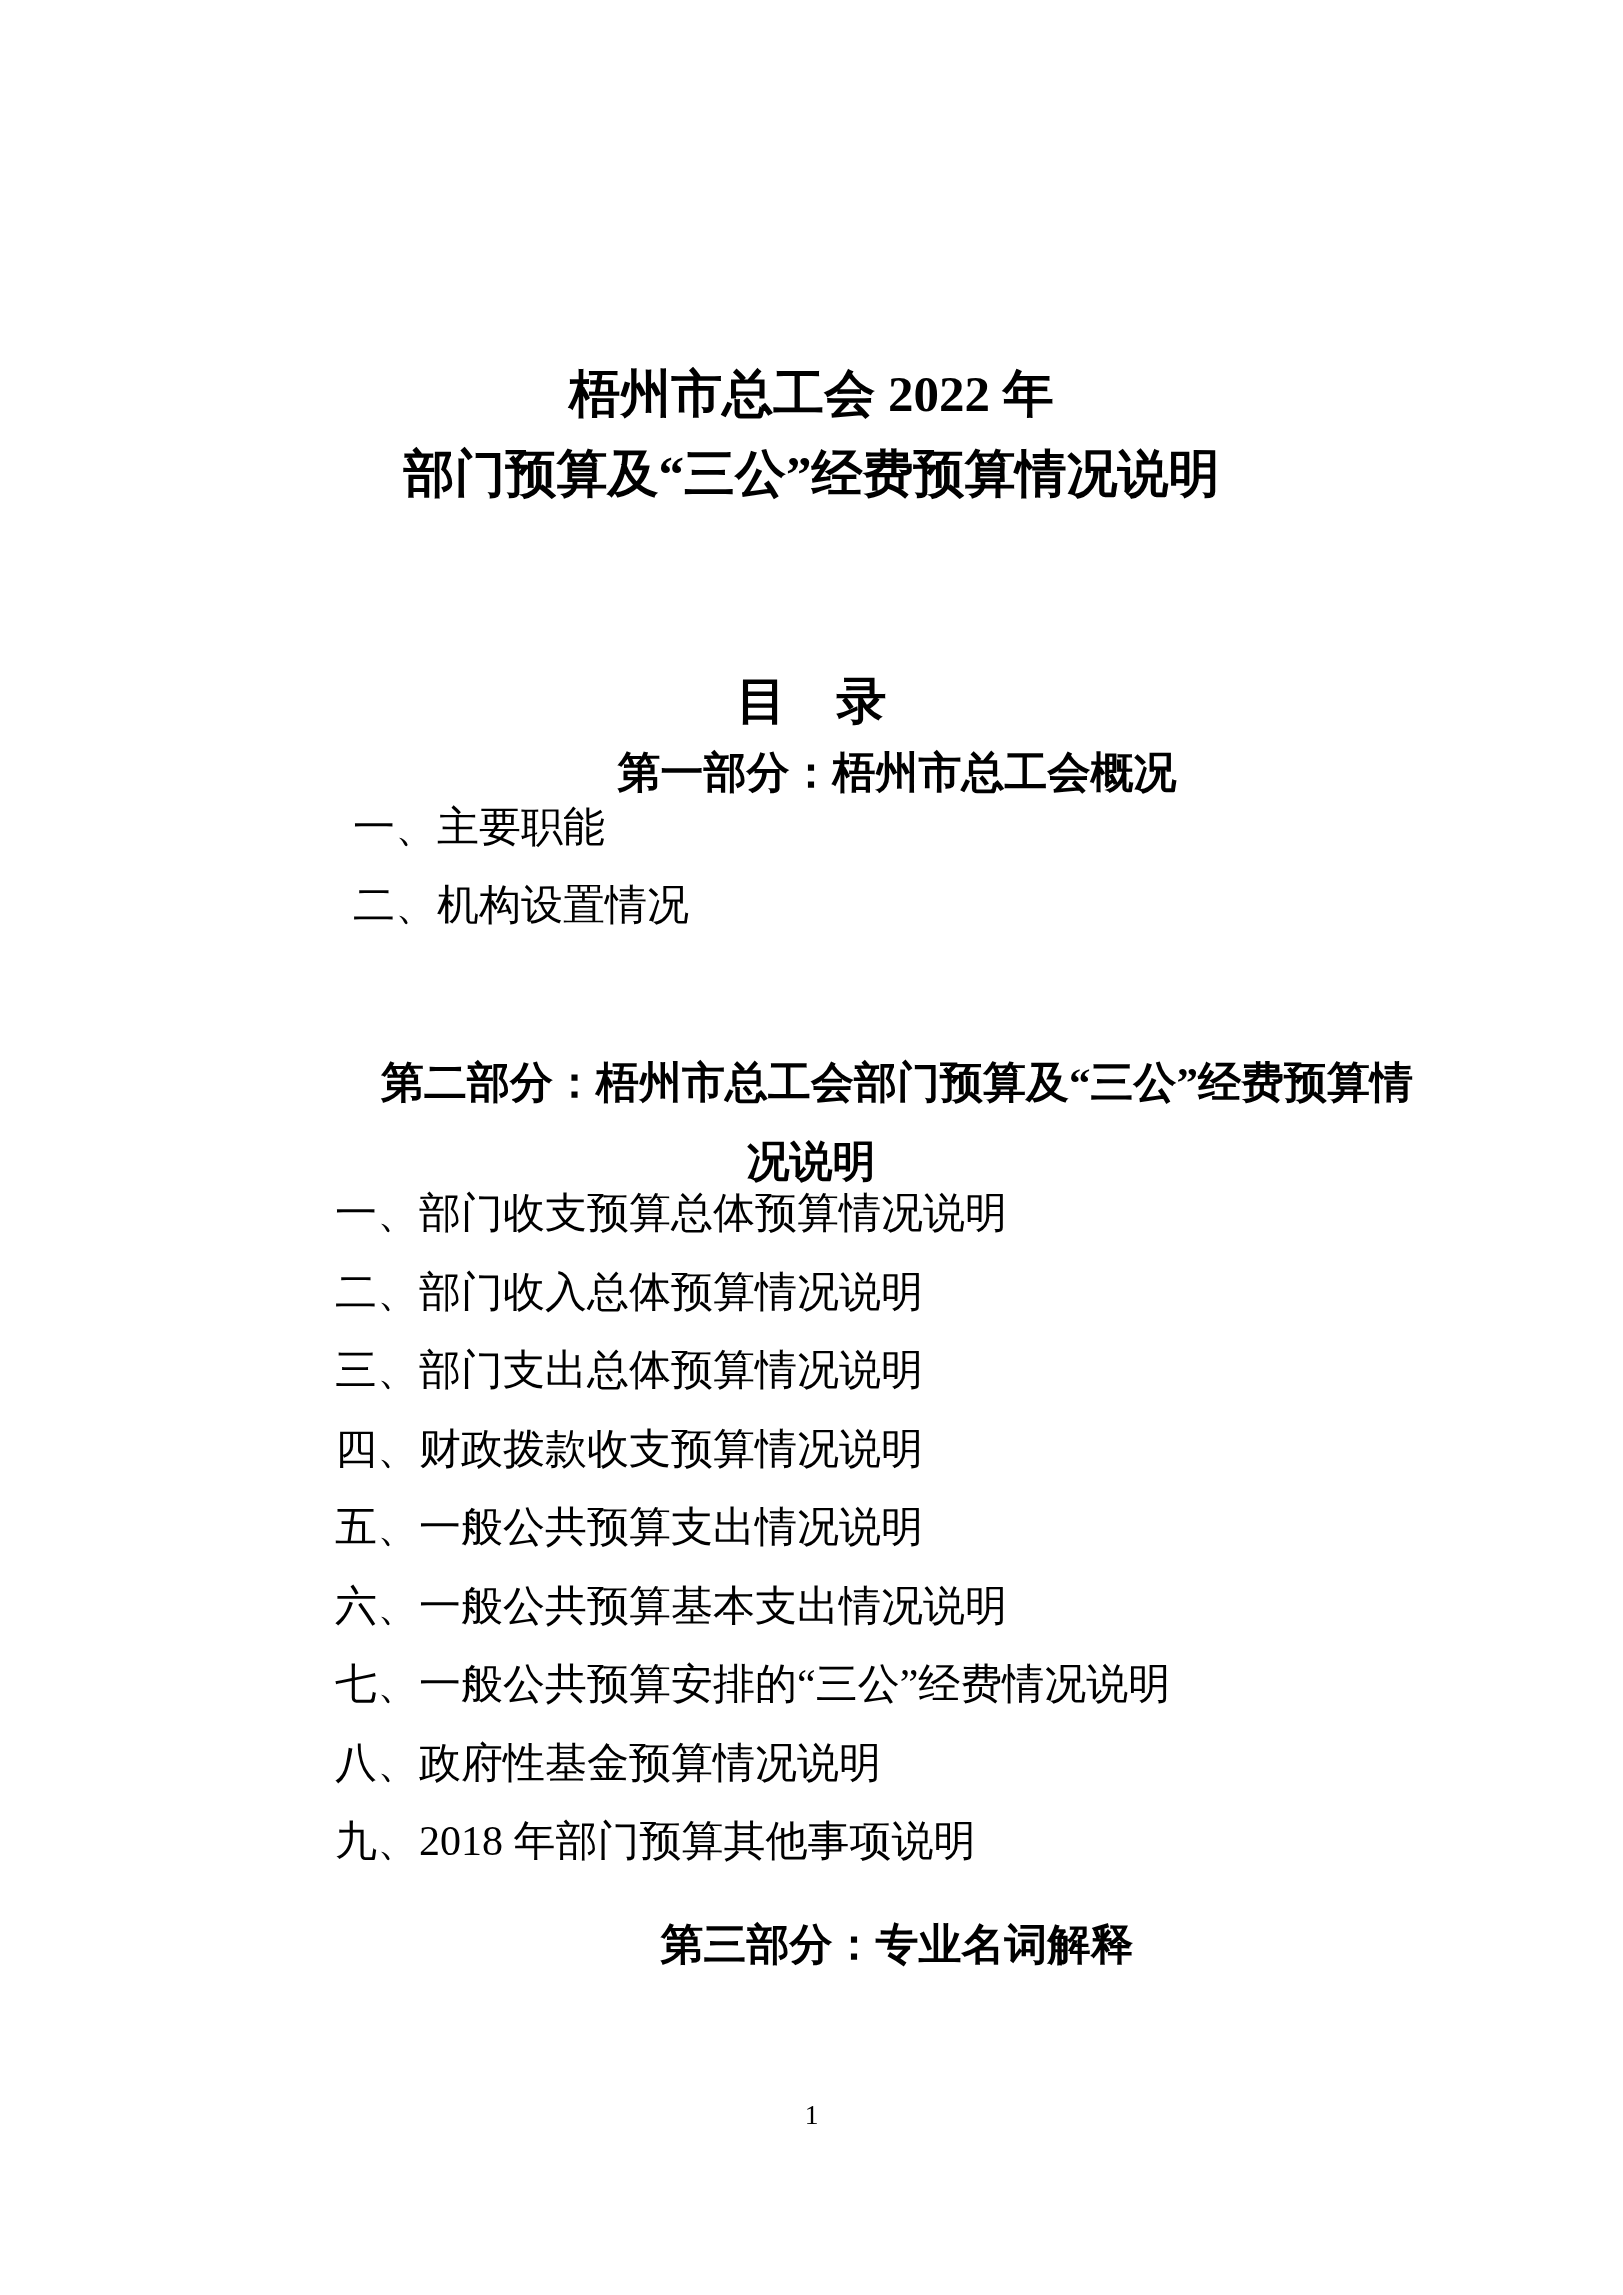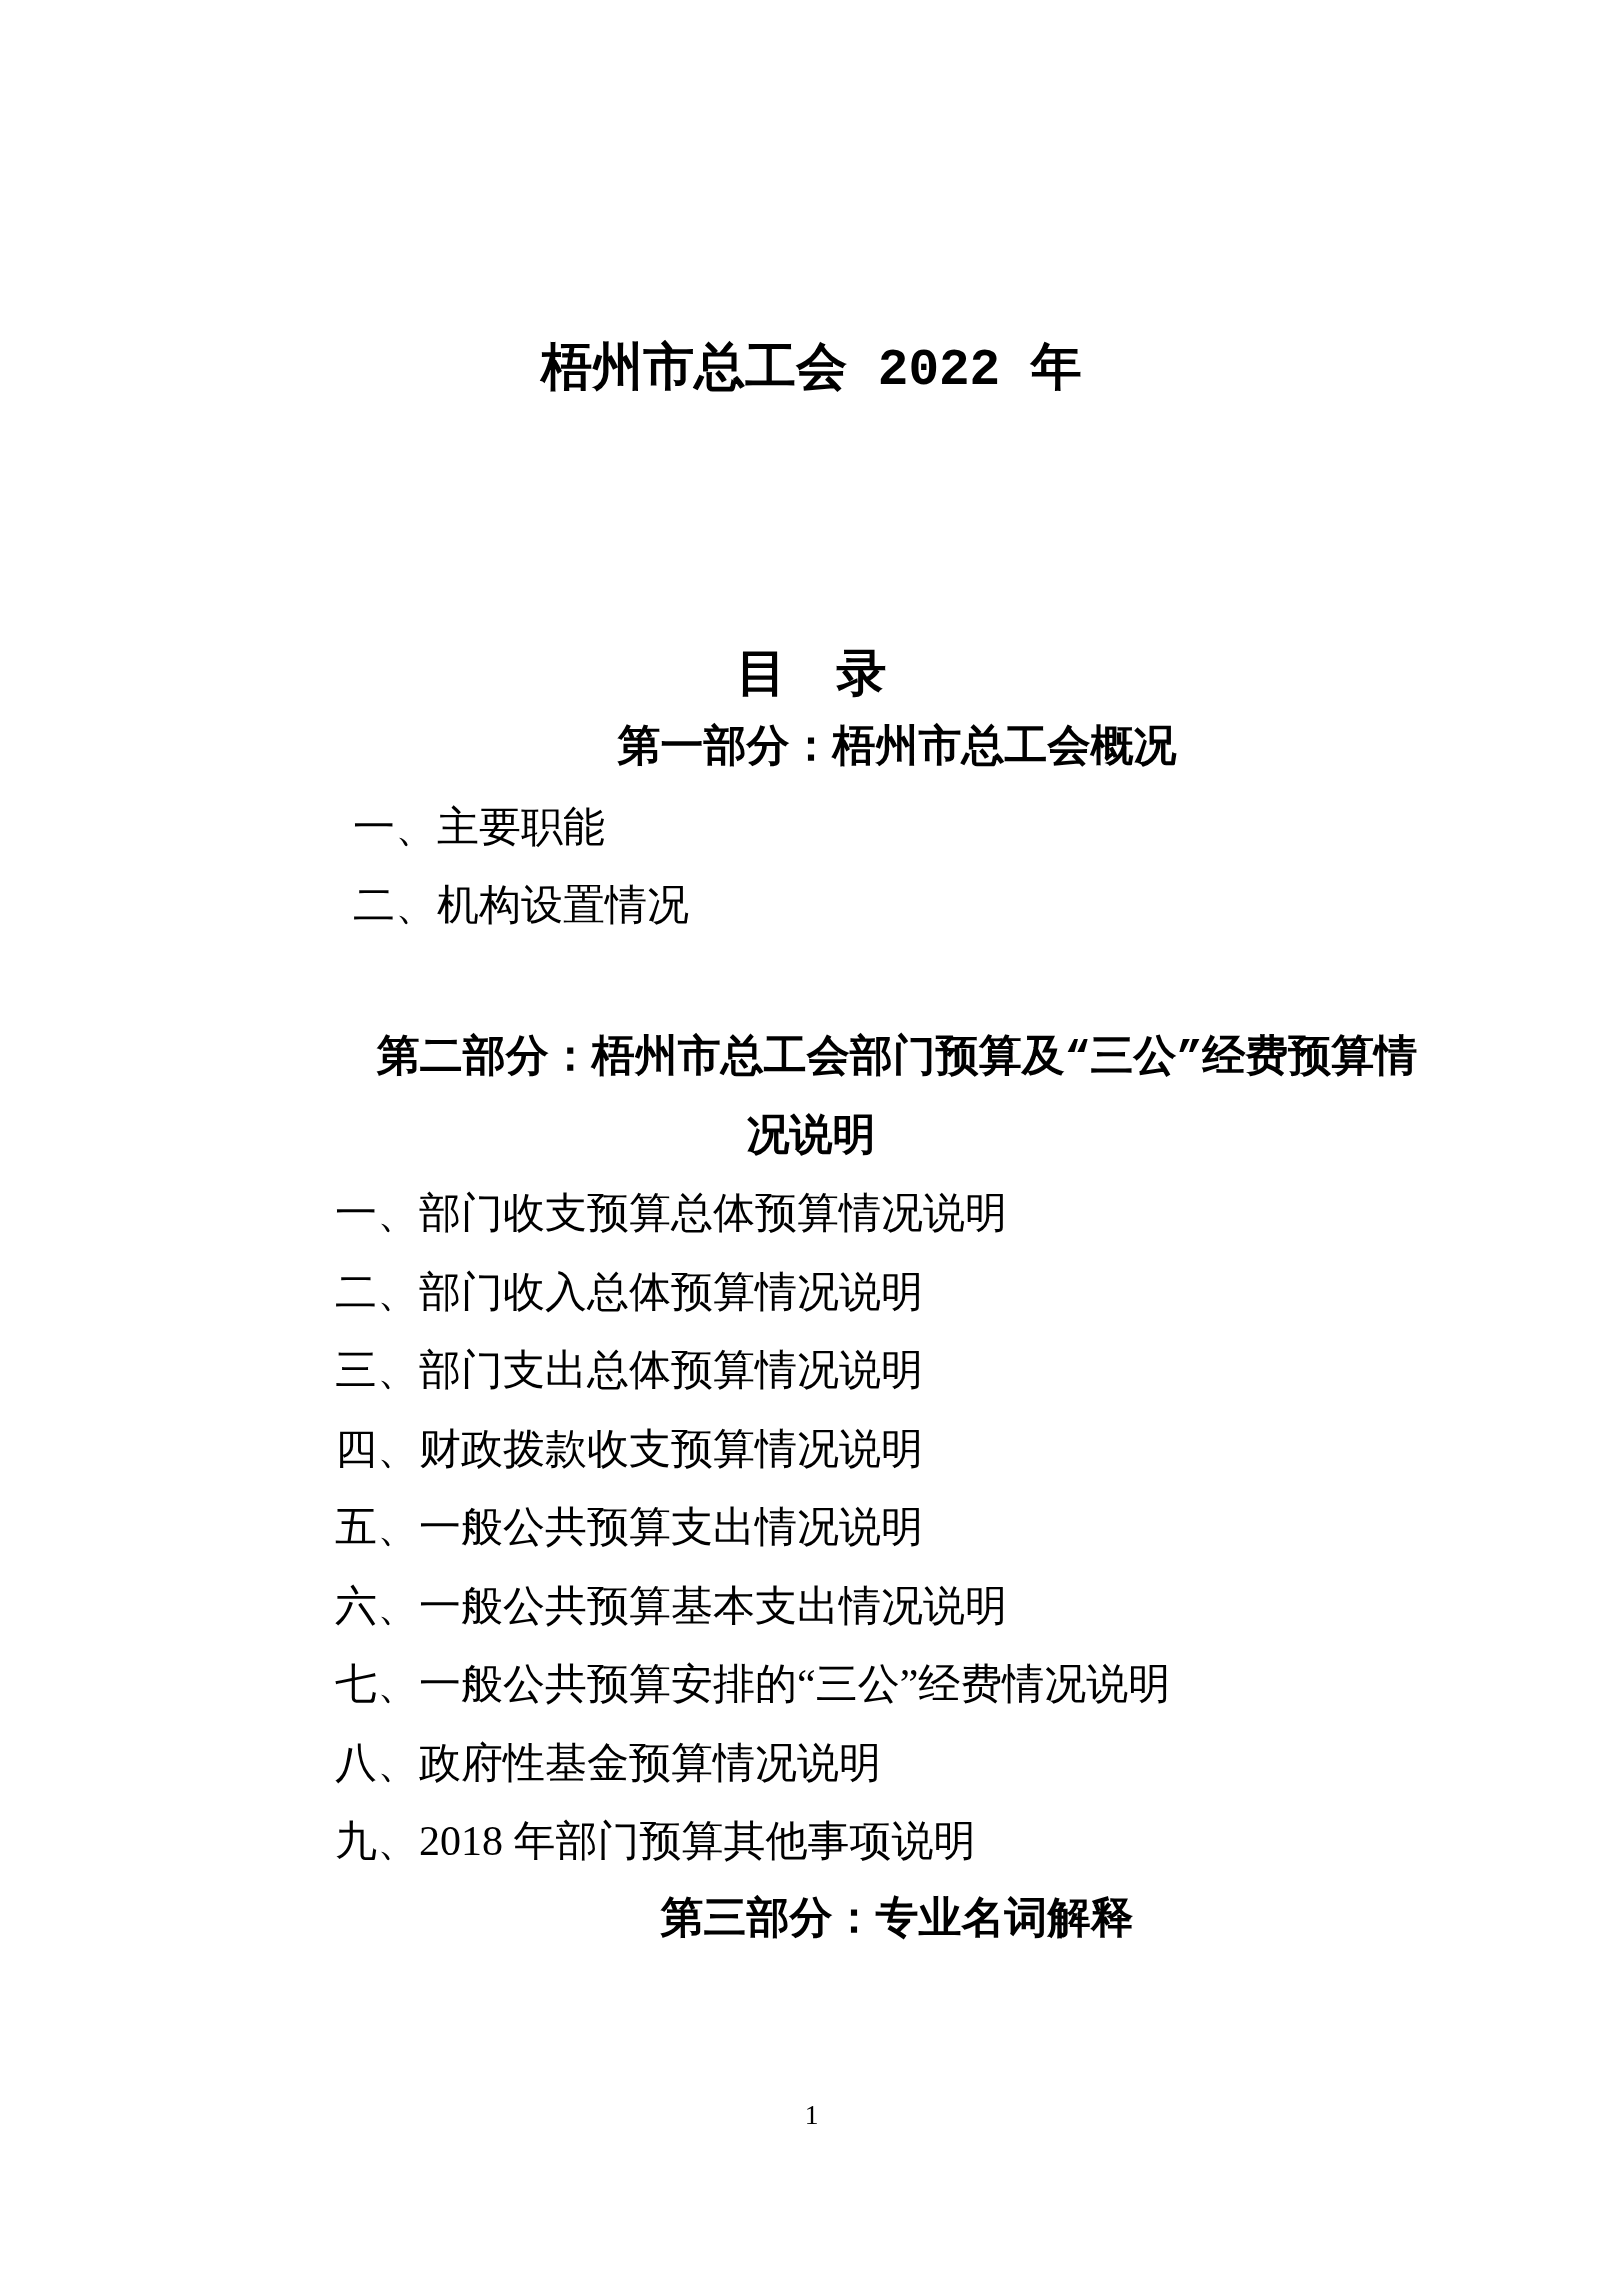--- a/index.html
+++ b/index.html
@@ -22,22 +22,23 @@
     line-height: 1.12;
     white-space: nowrap;
     color: #000000;
   }
   .center {
     left: 0;
     width: 1623px;
     text-align: center;
   }
   .hei {
-    font-family: Liberation Mono, monospace;
+    font-family: Liberation Serif, serif;
     font-weight: 700;
+    margin-top: 24px;
   }
   .fang {
     font-family: "Liberation Serif", "DejaVu Serif", serif;
     font-weight: 400;
   }
   .doc-title   { font-size: 51px; }
   .toc-title   { font-size: 50px; }
   .sec-head    { font-size: 43px; text-align: center; }
   .toc-item    { font-size: 42px; }
   .indent-head { padding-left: 86px; }
@@ -48,20 +49,21 @@
     font-size: 27.5px;
   }
 </style>
 </head>
 <body>
 
 <div class="page">
 
   <div class="line center hei doc-title" style="top:342px">梧州市总工会 2022 年</div>
 
+  <div class="line center hei doc-title" style="top:422px">部门预算及“三公”经费预算情况说明</div>
 
   <div class="line center hei toc-title" style="top:649px">目　录</div>
 
   <div class="line hei sec-head indent-head" style="top:725px">第一部分：梧州市总工会概况</div>
 
   <div class="line fang toc-item indent-i1" style="top:804px">一、主要职能</div>
 
   <div class="line fang toc-item indent-i1" style="top:882px">二、机构设置情况</div>
 
 

